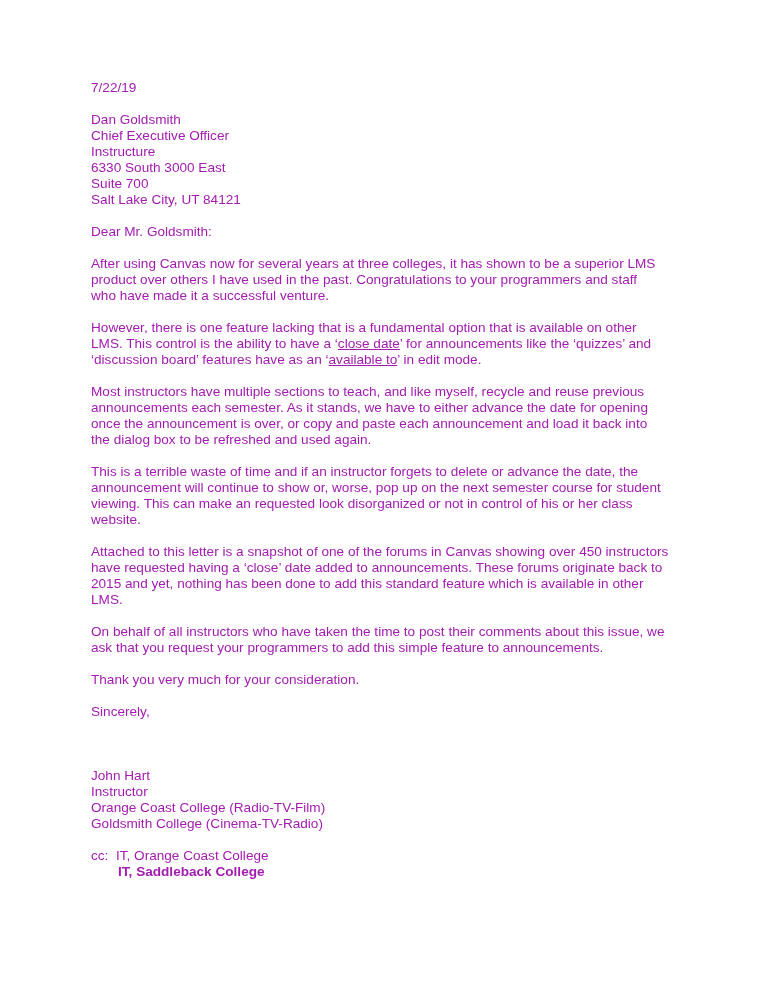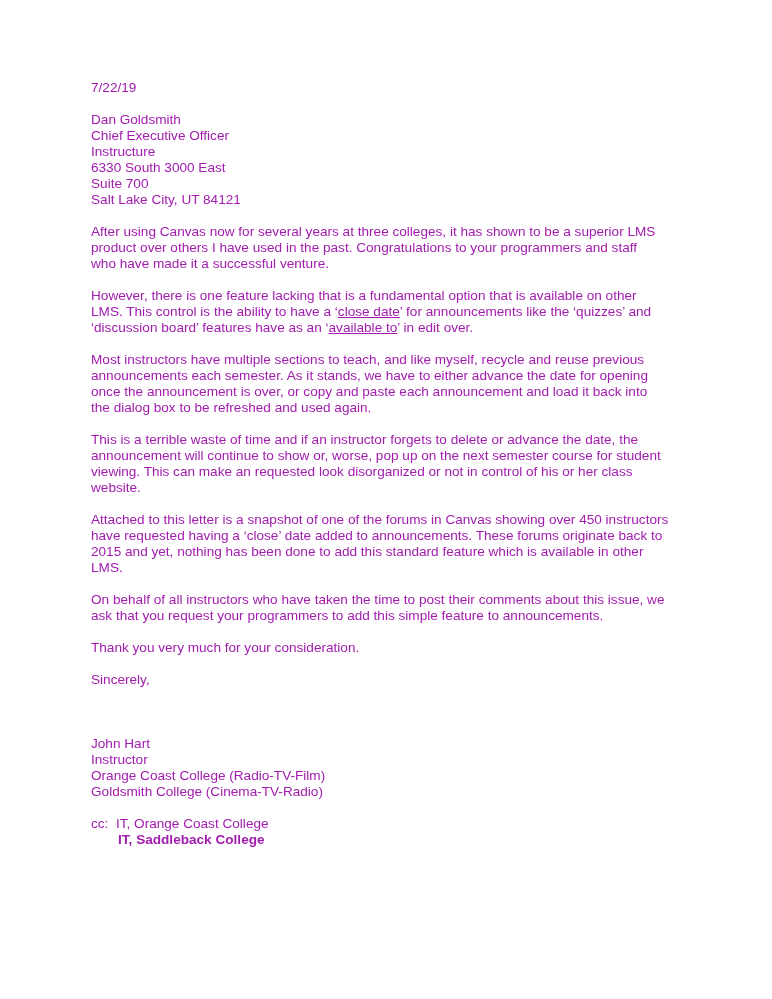--- a/index.html
+++ b/index.html
@@ -28,31 +28,34 @@
 
   <div class="block">
     <span class="line">Dan Goldsmith</span>
     <span class="line">Chief Executive Officer</span>
     <span class="line">Instructure</span>
     <span class="line">6330 South 3000 East</span>
     <span class="line">Suite 700</span>
     <span class="line">Salt Lake City, UT  84121</span>
   </div>
 
+  <div class="block">
+    <span class="line">Dear Mr. Goldsmith:</span>
+  </div>
 
   <div class="para">
     <span class="line">After using Canvas now for several years at three colleges, it has shown to be a superior LMS</span>
     <span class="line">product over others I have used in the past.  Congratulations to your programmers and staff</span>
     <span class="line">who have made it a successful venture.</span>
   </div>
 
   <div class="para">
     <span class="line">However, there is one feature lacking that is a fundamental option that is available on other</span>
     <span class="line"><span>LMS.  This control is the ability to have a ‘</span><u>close date</u><span>’ for announcements like the ‘quizzes’ and</span></span>
-    <span class="line"><span>‘discussion board’ features have as an ‘</span><u>available to</u><span>’ in edit over.</span></span>
+    <span class="line"><span>‘discussion board’ features have as an ‘</span><u>available to</u><span>’ in edit mode.</span></span>
   </div>
 
   <div class="para">
     <span class="line">Most instructors have multiple sections to teach, and like myself, recycle and reuse previous</span>
     <span class="line">announcements each semester.  As it stands, we have to either advance the date for opening</span>
     <span class="line">once the announcement is over, or copy and paste each announcement and load it back into</span>
     <span class="line">the dialog box to be refreshed and used again.</span>
   </div>
 
   <div class="para">

